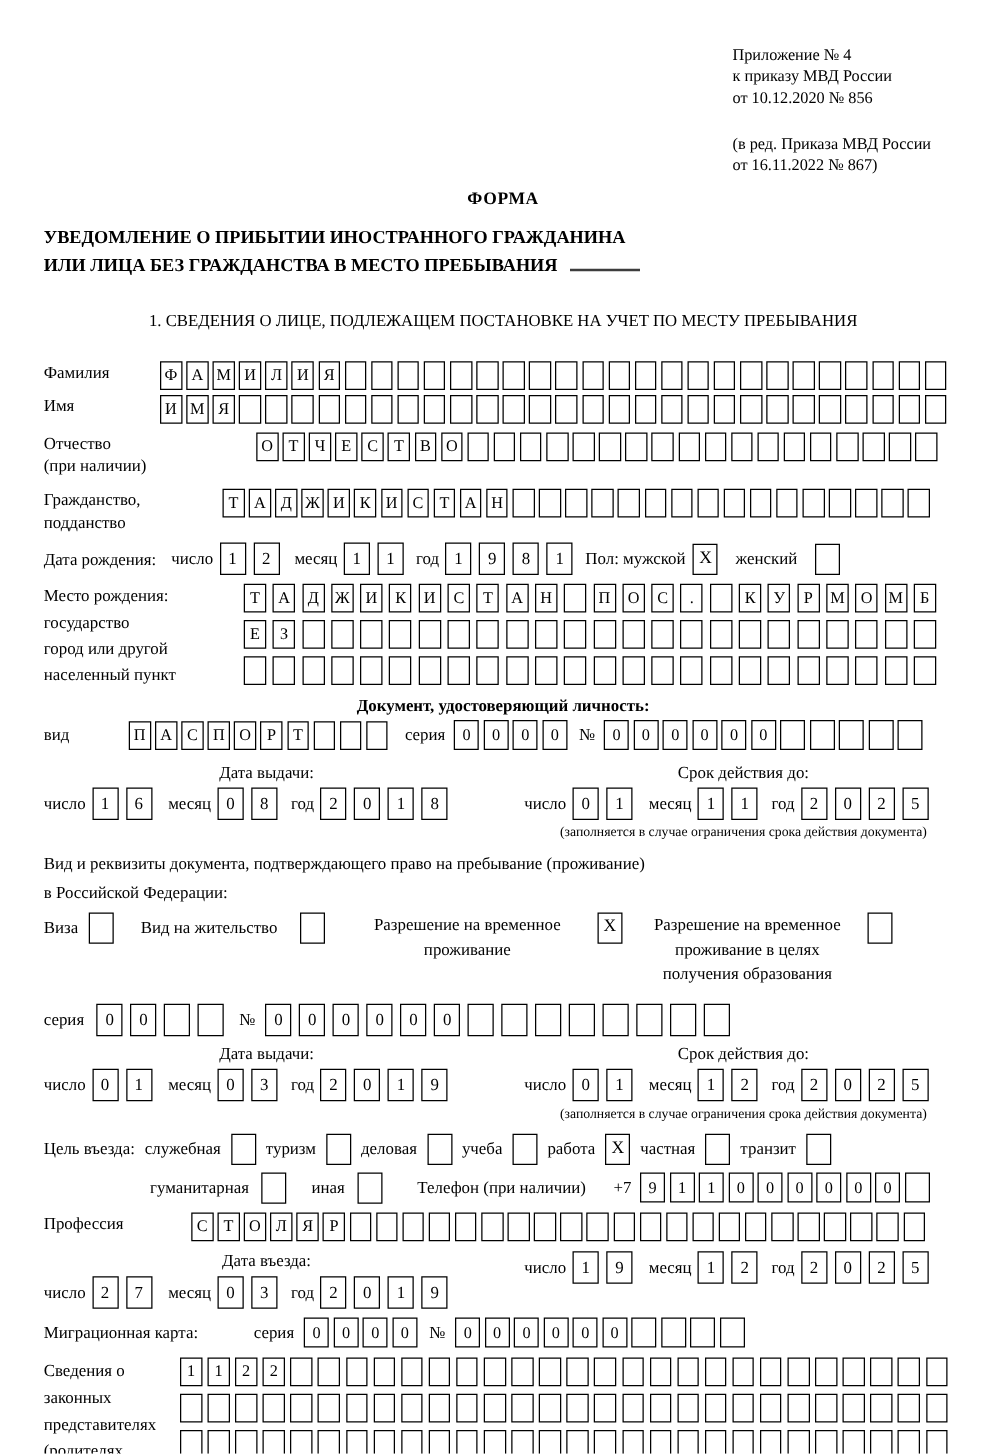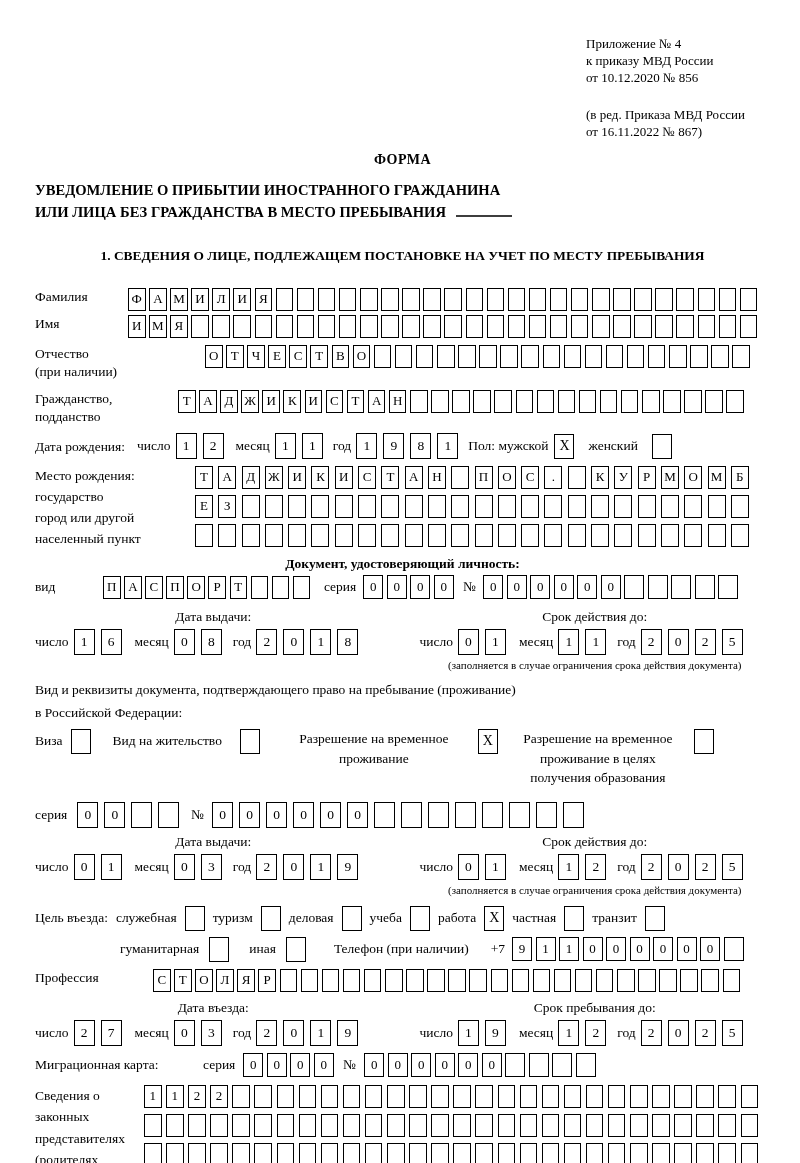--- a/index.html
+++ b/index.html
@@ -4,21 +4,21 @@
 <style>
   html,body{margin:0;padding:0;background:#fff;}
   .page{width:800px;height:1163px;box-sizing:border-box;padding:36px 30px 0 35px;
         font-family:"Liberation Serif","DejaVu Serif",serif;font-size:13.5px;color:#000;
         overflow:hidden;position:relative;background:#fff;}
   .hdr{margin-left:auto;width:184px;font-size:13px;line-height:1.3;}
   .hdr .g2{margin-top:20px;}
   .forma{text-align:center;font-weight:bold;font-size:14px;margin-top:12px;letter-spacing:.5px;}
   .title{text-align:left;font-weight:bold;font-size:14.6px;margin-top:12px;line-height:1.5;}
   .blank-line{display:inline-block;width:56px;height:13px;border-bottom:2.4px solid #3d3d3d;margin-left:10px;}
-  .sec{text-align:center;font-weight:bold;font-size:13.4px;margin-top:24px;}
+  .sec{text-align:center;font-weight:normal;font-size:13.4px;margin-top:24px;}
   .row{display:flex;align-items:flex-start;}
   .vc{align-items:center;}
   .lbl{flex:none;line-height:1.3;}
   .cells{flex:none;white-space:nowrap;}
   .cell{display:inline-block;box-sizing:border-box;width:17.5px;height:23px;border:1.5px solid #000;
         margin-right:3.6px;text-align:center;line-height:20px;font-size:13px;vertical-align:top;}
   .cell.mid{width:20px;height:24px;margin-right:3.5px;line-height:21px;}
   .cell.big{width:21px;height:26px;margin-right:6px;line-height:23px;font-size:13.5px;}
   .cell.wide{width:18px;margin-right:5.3px;}
   .cell.w2{margin-right:4.6px;}
@@ -244,21 +244,20 @@
       <div class="df">
         <span class="t">число</span>
         <span class="cells"><span class="cell big">2</span><span class="cell big">7</span></span>
         <span class="t" style="margin-left:7px">месяц</span>
         <span class="cells"><span class="cell big">0</span><span class="cell big">3</span></span>
         <span class="t" style="margin-left:5px">год</span>
         <span class="cells"><span class="cell big">2</span><span class="cell big">0</span><span class="cell big">1</span><span class="cell big">9</span></span>
       </div>
     </div>
     <div style="width:352px;margin-left:28px">
-      <div class="dg-head">Срок пребывания до:</div>
       <div class="df">
         <span class="t">число</span>
         <span class="cells"><span class="cell big">1</span><span class="cell big">9</span></span>
         <span class="t" style="margin-left:7px">месяц</span>
         <span class="cells"><span class="cell big">1</span><span class="cell big">2</span></span>
         <span class="t" style="margin-left:5px">год</span>
         <span class="cells"><span class="cell big">2</span><span class="cell big">0</span><span class="cell big">2</span><span class="cell big">5</span></span>
       </div>
     </div>
   </div>

